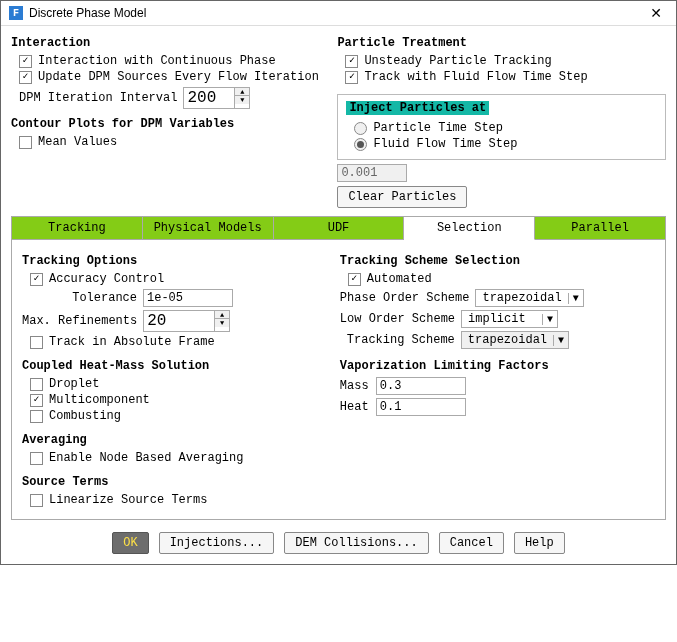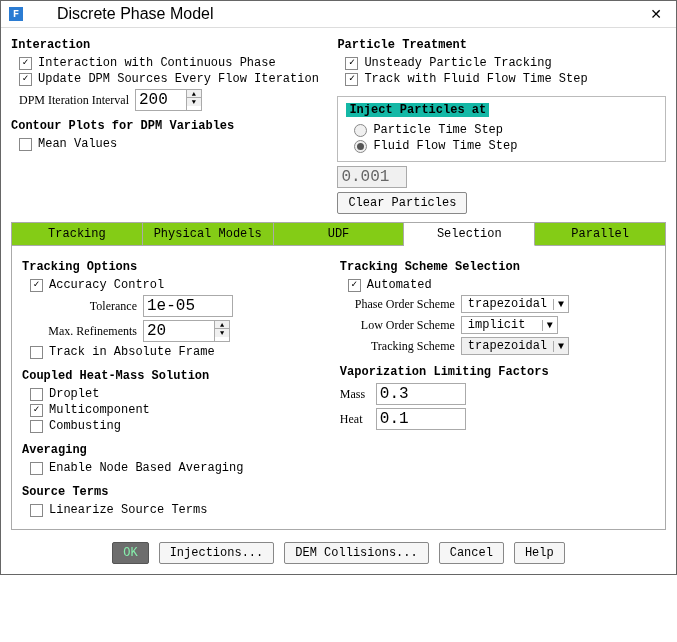--- a/index.html
+++ b/index.html
@@ -1,45 +1,45 @@
 <!DOCTYPE html>
 <html><head>
 <meta charset="utf-8">
 <style>
 * { box-sizing: border-box; margin: 0; padding: 0; }
 body { font-family: "Courier New", monospace; font-size: 12px; background: #fff; color: #000; width: 677px; }
 .window { border: 1px solid #666; background: #fff; }
 .titlebar { display: flex; align-items: center; padding: 4px 8px; border-bottom: 1px solid #ddd; }
 .titlebar .icon { width: 14px; height: 14px; background: #2b7cd3; margin-right: 6px; display: flex; align-items: center; justify-content: center; color: #fff; font-weight: bold; font-size: 10px; }
-.titlebar .title { flex: 1; font-family: Arial, sans-serif; font-size: 16px; margin-left: 28px; }
+.titlebar .title { flex: 1; font-family: Arial, sans-serif; font-size: 12px; }
 .titlebar .close { font-family: Arial, sans-serif; font-size: 14px; cursor: pointer; padding: 0 6px; }
 .content { padding: 6px 10px 10px; }
 .two-col { display: flex; gap: 12px; }
 .col-left { flex: 0 0 48%; }
 .col-right { flex: 1; }
 .section-title { font-weight: bold; margin: 4px 0 4px; }
 .checkbox-row { display: flex; align-items: center; gap: 6px; margin: 2px 0; padding-left: 8px; }
 .checkbox { width: 13px; height: 13px; border: 1px solid #888; background: #fff; display: inline-flex; align-items: center; justify-content: center; font-size: 10px; color: #000; cursor: pointer; }
 .checkbox.checked::after { content: "✓"; font-weight: bold; line-height: 1; }
 .radio { width: 13px; height: 13px; border: 1px solid #888; border-radius: 50%; background: #fff; display: inline-flex; align-items: center; justify-content: center; cursor: pointer; }
 .radio.checked::after { content: ""; width: 7px; height: 7px; border-radius: 50%; background: #555; }
 .radio.disabled, .checkbox.disabled { background: #f0f0f0; cursor: default; }
 .form-row { display: flex; align-items: center; gap: 6px; margin: 3px 0; }
-.label { white-space: nowrap; font-family: Liberation Serif, serif; }
-input.num, .num-input { width: 70px; font-family: inherit; font-size: 16px; padding: 1px 3px; border: 1px solid #aaa; }
+.label { white-space: nowrap; }
+input.num, .num-input { width: 70px; font-family: inherit; font-size: 12px; padding: 1px 3px; border: 1px solid #aaa; }
 .spinner { display: flex; border: 1px solid #aaa; }
 .spinner input { border: none; width: 50px; font-family: Liberation Mono, monospace; font-size: 16px; padding: 1px 3px; outline: none; }
 .spinner-btns { display: flex; flex-direction: column; border-left: 1px solid #aaa; }
 .spinner-btn { width: 14px; height: 8px; background: #f0f0f0; font-size: 7px; text-align: center; line-height: 8px; cursor: pointer; }
 .spinner-btn:first-child { border-bottom: 1px solid #aaa; }
 .inset-box { border: 1px solid #bbb; padding: 6px 8px; margin: 4px 0; }
 .inset-box > .section-title { margin-top: -14px; background: #14b8a6; display: inline-block; padding: 0 3px; font-weight: bold; }
 .readonly { background: #f0f0f0; color: #666; }
 button.btn { font-family: inherit; font-size: 12px; padding: 3px 10px; border: 1px solid #888; background: #f6f6f6; cursor: pointer; border-radius: 2px; }
-button.btn.primary { background: #6d6d6d; color: #86efac; border-color: #555; }
+button.btn.primary { background: #6d6d6d; color: #fde047; border-color: #555; }
 .tabs { display: flex; margin-top: 8px; }
 .tab { flex: 1; text-align: center; padding: 4px 0; border: 1px solid #aaa; background: #84cc16; cursor: pointer; font-size: 12px; }
 .tab + .tab { border-left: none; }
 .tab.active { background: #fff; border-bottom: 1px solid #fff; }
 .tab-content { border: 1px solid #aaa; border-top: none; padding: 10px; display: flex; gap: 14px; }
 .tc-left { flex: 0 0 48%; }
 .tc-right { flex: 1; }
 .dropdown { display: inline-flex; border: 1px solid #aaa; align-items: center; background: #fff; }
 .dropdown.disabled { background: #f0f0f0; }
 .dropdown span.val { padding: 1px 6px; min-width: 80px; }

